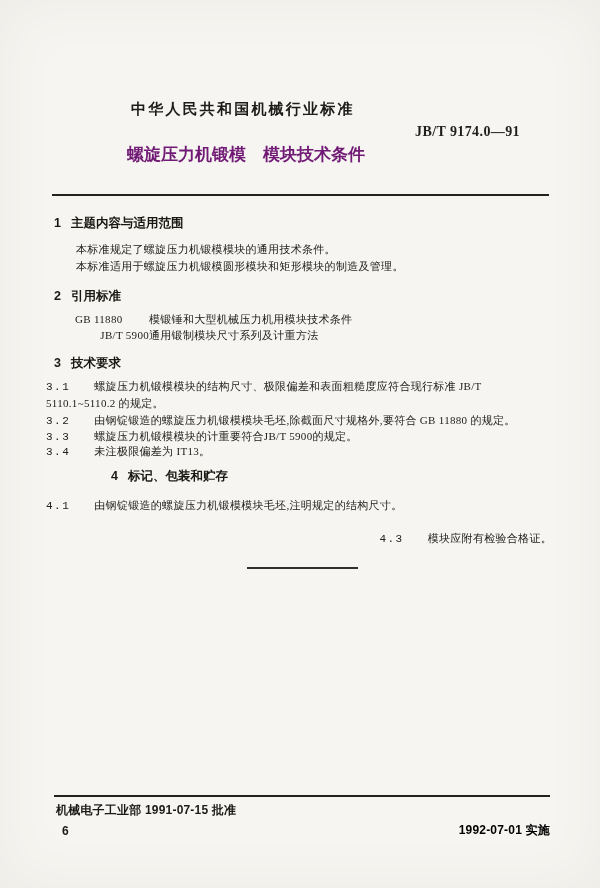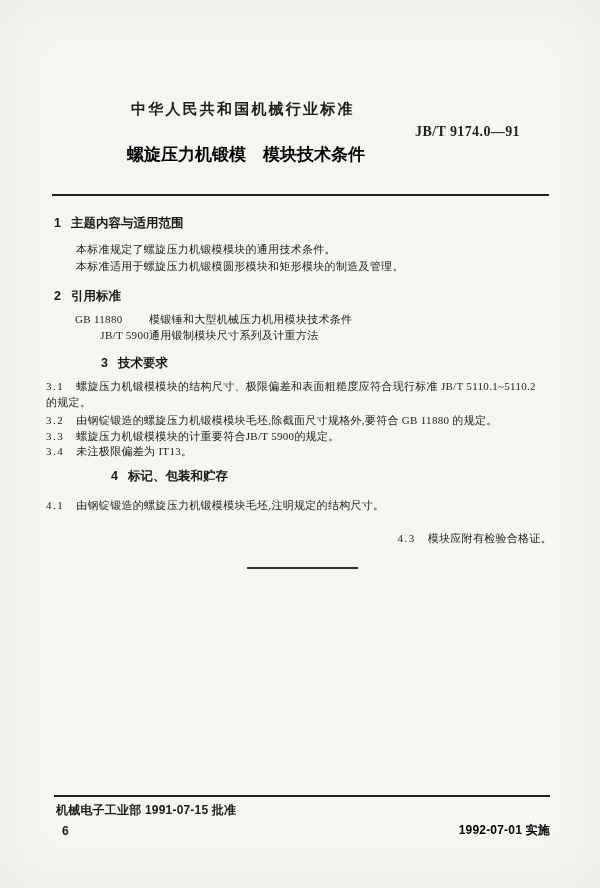--- a/index.html
+++ b/index.html
@@ -29,21 +29,21 @@
   }
   .std-no {
     top:124px; right:80px;
     font-size:14px; font-weight:700;
     letter-spacing:0.4px;
     font-family:"Liberation Serif","DejaVu Serif",serif;
   }
   .doc-title {
     left:127px; top:143px;
     font-size:17px; letter-spacing:0px;
-    color:#000000;
+    color:#701a75;
   }
   .rule-main {
     left:52px; top:194px; width:497px; height:2px;
     background:#24221d;
   }
   
   .sec-h {
     font-size:12.5px;
     color:#191813;
     white-space:nowrap;
@@ -55,21 +55,21 @@
     line-height:15.5px;
     color:#23211d;
     white-space:nowrap;
   }
   .clause {
     font-size:11px;
     letter-spacing:0.3px;
     line-height:15.5px;
     color:#23211d;
   }
-  .cl-no { letter-spacing:1.5px; margin-right:12px; }
+  .cl-no { letter-spacing:1.5px; margin-right:24px;font-family:Liberation Mono, monospace; }
   .ref-row { font-size:11px; letter-spacing:0.3px; white-space:nowrap; color:#23211d; }
   .ref-code { display:inline-block; width:74px; }
   
   .rule-end {
     left:247px; top:567px; width:111px; height:2px;
     background:#32302b;
   }
   .rule-foot {
     left:54px; top:795px; width:496px; height:2px;
     background:#24221d;
@@ -109,21 +109,21 @@
   <div class="abs sec-h hei" style="left:54px; top:288px;">
     <span class="sec-no">2</span><span>引用标准</span>
   </div>
   <div class="abs ref-row" style="left:75px; top:312px;">
     <span class="ref-code">GB 11880</span><span>模锻锤和大型机械压力机用模块技术条件</span>
   </div>
   <div class="abs ref-row" style="left:75px; top:328px;text-align:right;">
     <span class="ref-code">JB/T 5900</span><span>通用锻制模块尺寸系列及计重方法</span>
   </div>
 
-  <div class="abs sec-h hei" style="left:54px; top:355px;margin-left:47px;">
+  <div class="abs sec-h hei" style="left:54px; top:355px;">
     <span class="sec-no">3</span><span>技术要求</span>
   </div>
   <div class="abs clause" style="left:46px; top:379px; width:504px;">
     <span class="cl-no">3.1</span><span>螺旋压力机锻模模块的结构尺寸、极限偏差和表面粗糙度应符合现行标准 JB/T 5110.1~5110.2 的规定。</span>
   </div>
   <div class="abs clause" style="left:46px; top:413px; width:506px;">
     <span class="cl-no">3.2</span><span>由钢锭锻造的螺旋压力机锻模模块毛坯,除截面尺寸规格外,要符合 GB 11880 的规定。</span>
   </div>
   <div class="abs clause" style="left:46px; top:429px; width:506px;">
     <span class="cl-no">3.3</span><span>螺旋压力机锻模模块的计重要符合JB/T 5900的规定。</span>

